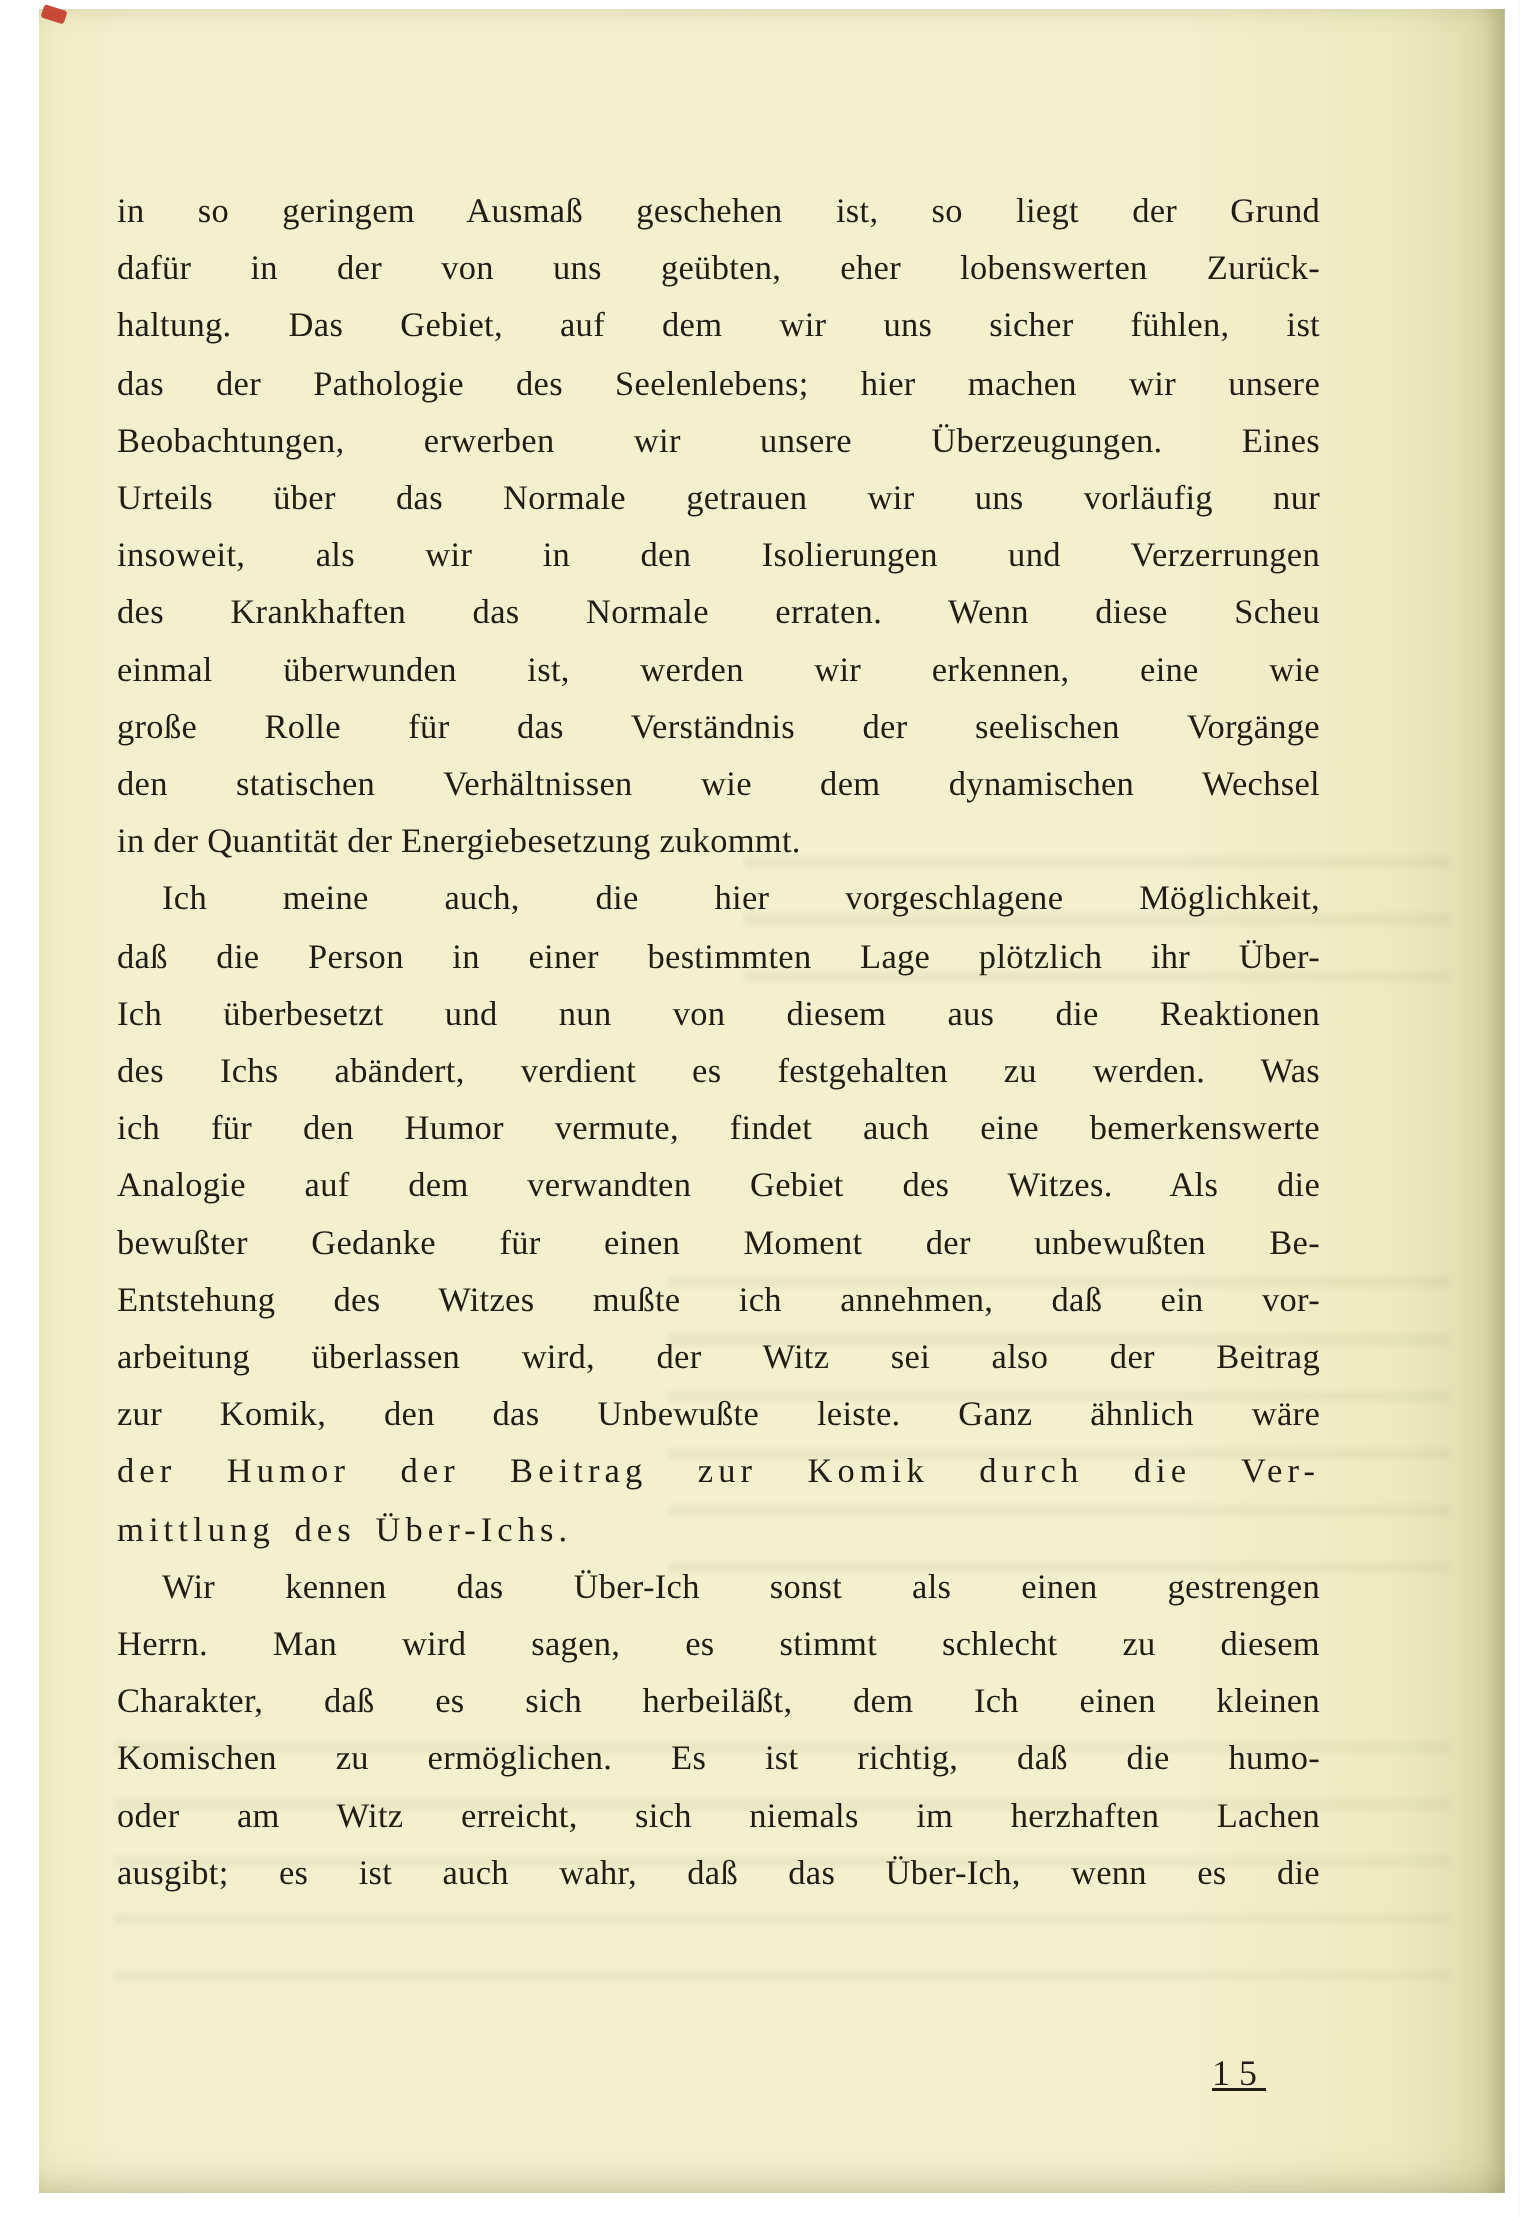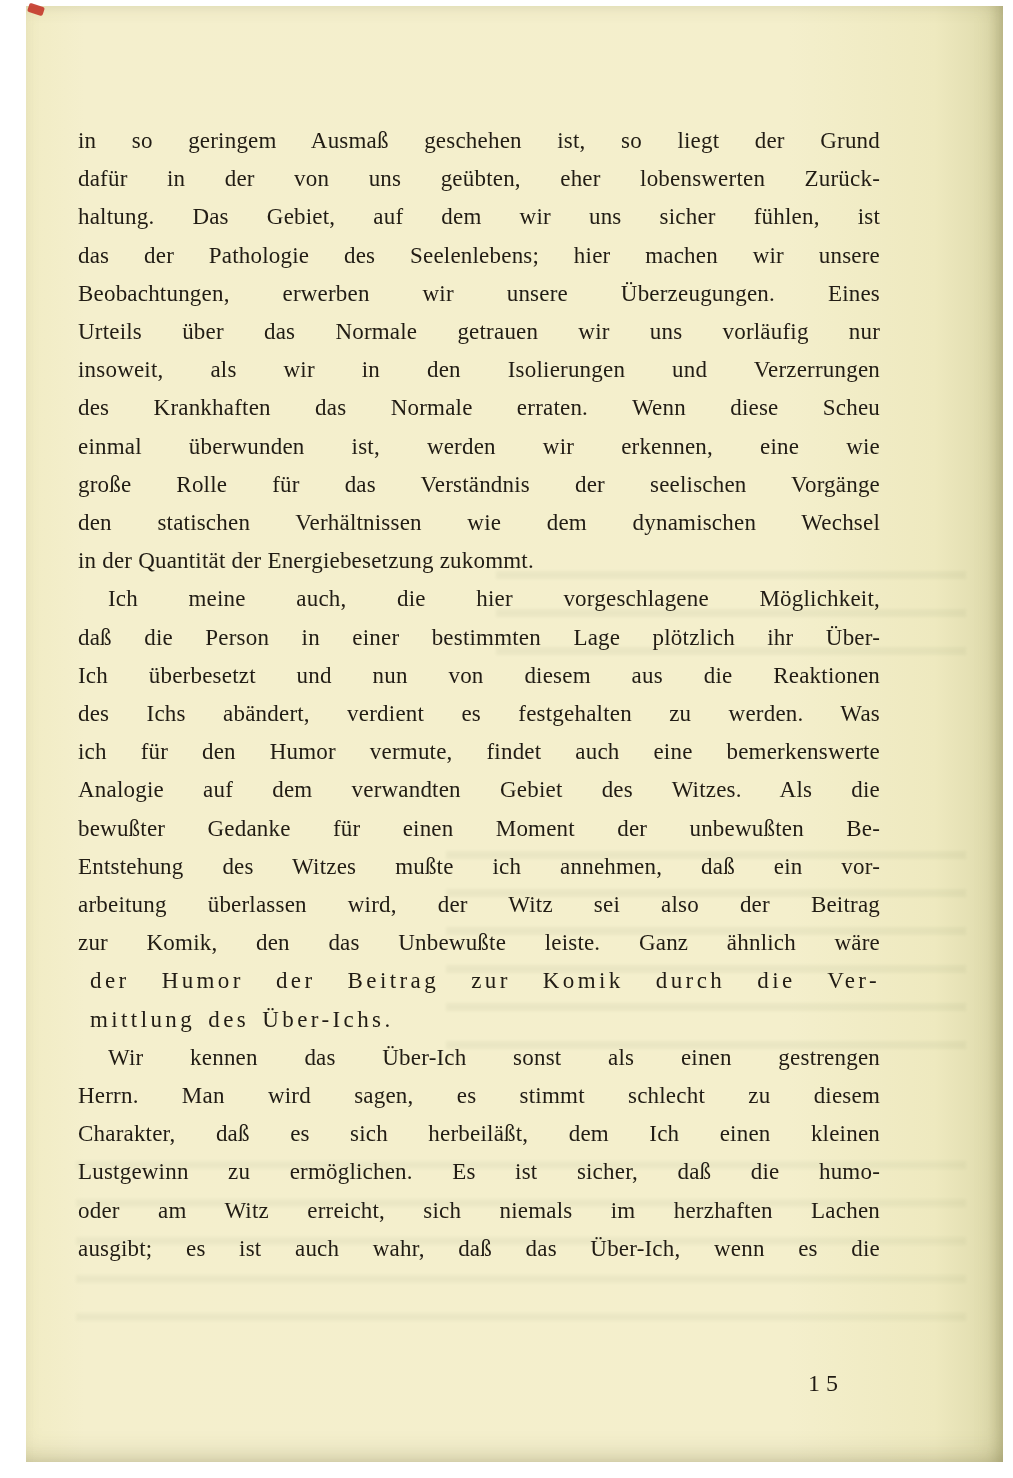--- a/index.html
+++ b/index.html
@@ -79,29 +79,30 @@
     text-align-last: justify;
     -moz-text-align-last: justify;
     white-space: normal;
     text-rendering: optimizeLegibility;
   }
   .line.last {
     text-align-last: left;
     -moz-text-align-last: left;
   }
   .line.indent { text-indent: 30px; }
-  .line.spaced { letter-spacing: 3.4px; word-spacing: 4px; margin-left: 12px; }
+  .line.spaced { letter-spacing: 3.4px; word-spacing: 4px; }
 
   .page-number {
     position: absolute;
     left: 782px;  
     top: 1364px;
     font-size: 24px;
     letter-spacing: 6px;
     color: #211c14;
+    text-decoration: underline;
   }
 </style>
 </head>
 <body>
 
 <div class="page">
   <div class="scan-mark"></div>
 
   <div class="bleed b1"></div>
   <div class="bleed b2"></div>
@@ -128,19 +129,19 @@
       <div class="line">Analogie auf dem verwandten Gebiet des Witzes. Als die</div>
       <div class="line">bewußter Gedanke für einen Moment der unbewußten Be-</div>
       <div class="line">Entstehung des Witzes mußte ich annehmen, daß ein vor-</div>
       <div class="line">arbeitung überlassen wird, der Witz sei also der Beitrag</div>
       <div class="line">zur Komik, den das Unbewußte leiste. Ganz ähnlich wäre</div>
       <div class="line spaced">der Humor der Beitrag zur Komik durch die Ver-</div>
       <div class="line last spaced">mittlung des Über-Ichs.</div>
       <div class="line indent">Wir kennen das Über-Ich sonst als einen gestrengen</div>
       <div class="line">Herrn. Man wird sagen, es stimmt schlecht zu diesem</div>
       <div class="line">Charakter, daß es sich herbeiläßt, dem Ich einen kleinen</div>
-      <div class="line">Lustgewinn zu ermöglichen. Es ist sicher, daß die humo-</div>
+      <div class="line">Komischen zu ermöglichen. Es ist richtig, daß die humo-</div>
       <div class="line">oder am Witz erreicht, sich niemals im herzhaften Lachen</div>
       <div class="line">ausgibt; es ist auch wahr, daß das Über-Ich, wenn es die</div>
     </div>
 
   <div class="page-number">15</div>
 </div>
 
 </body></html>

